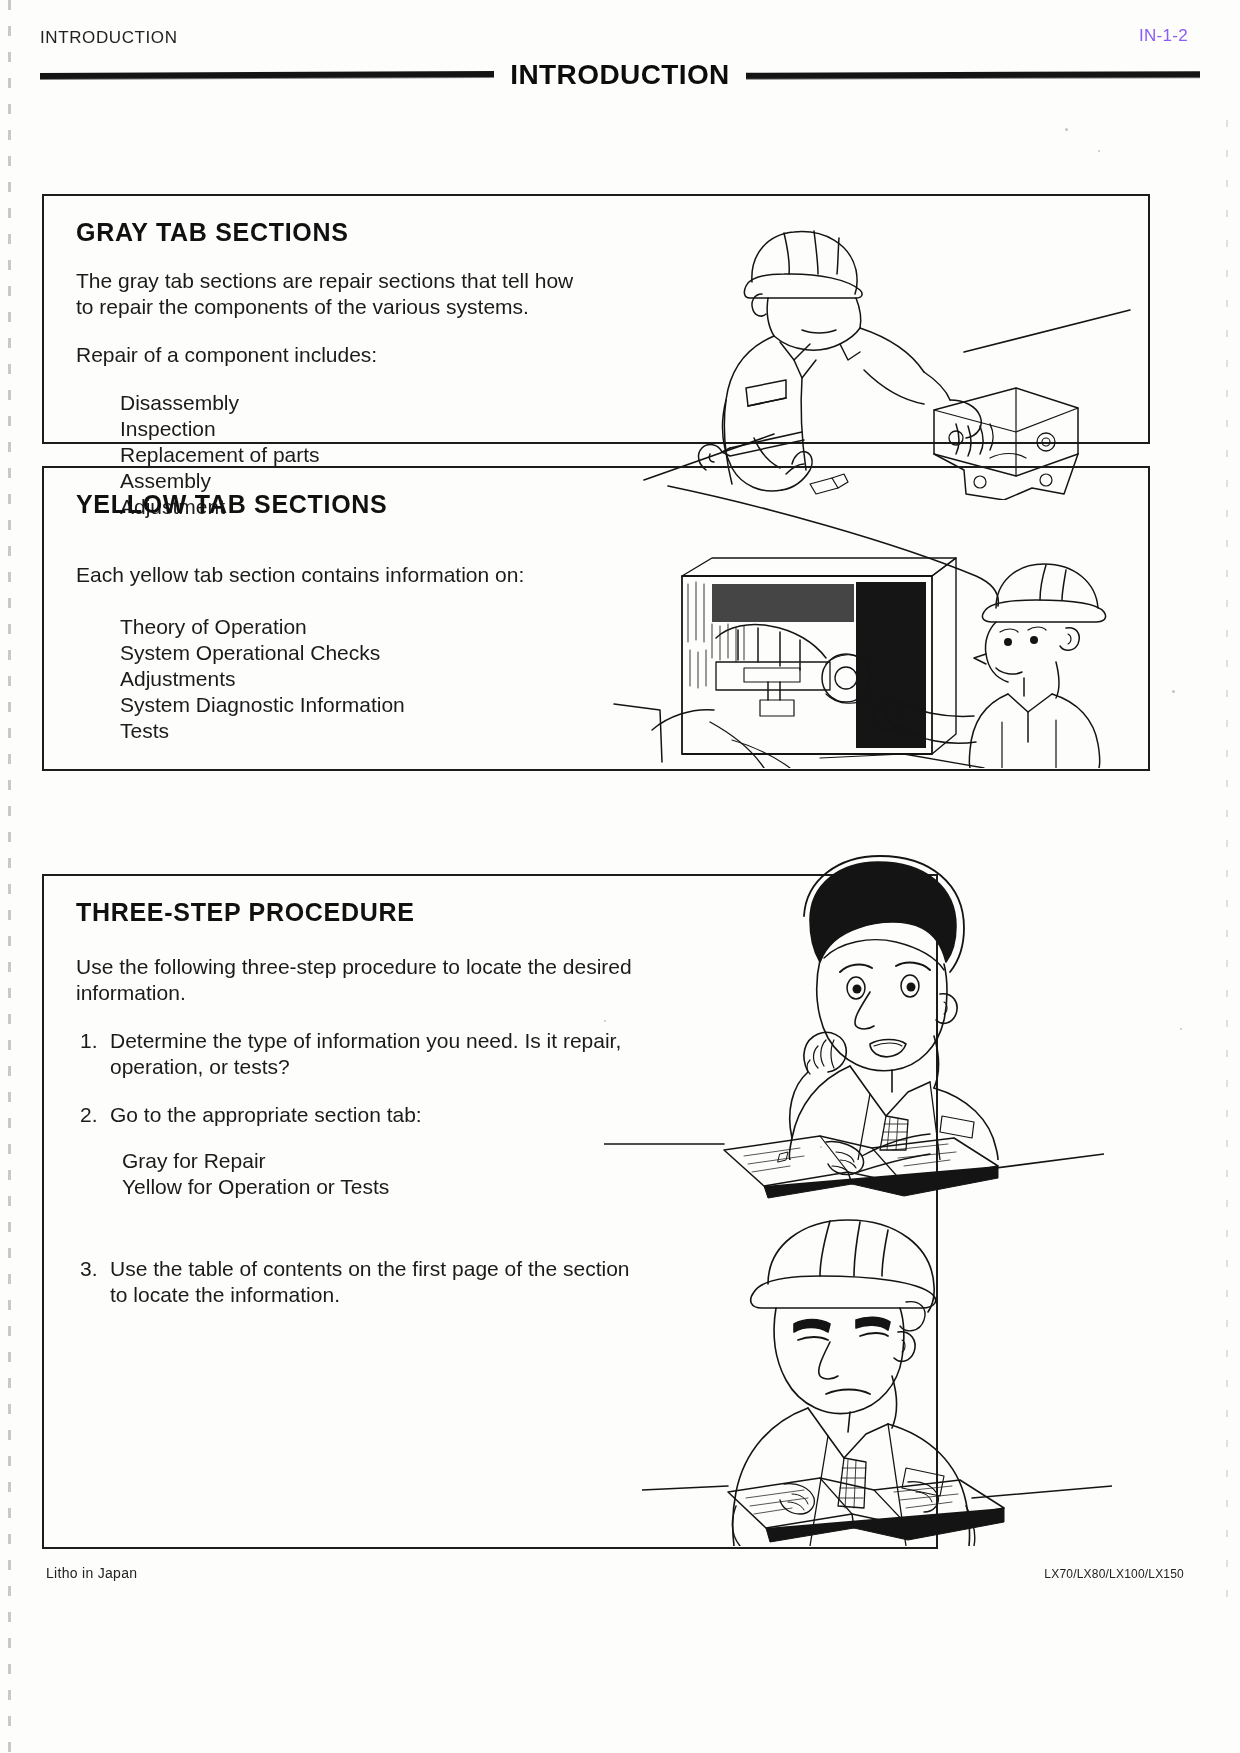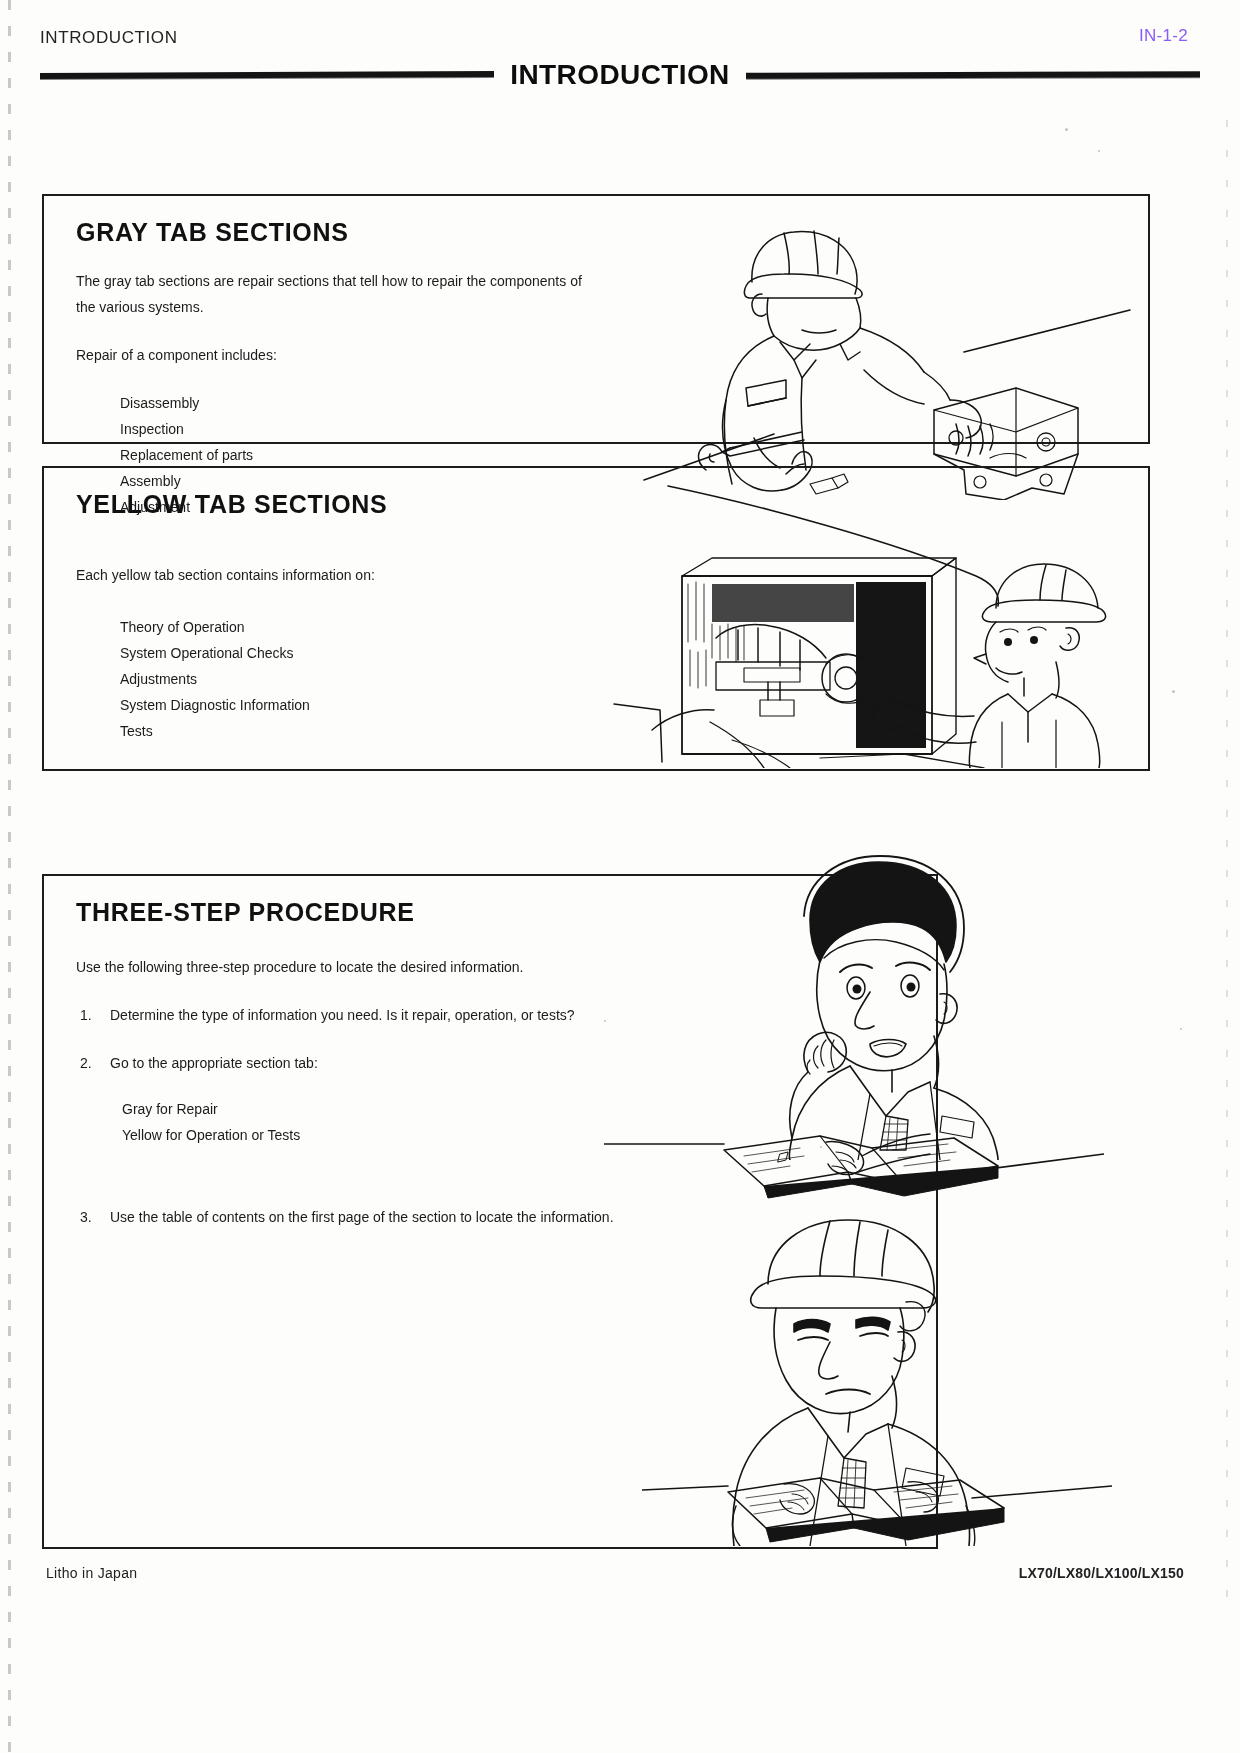--- a/index.html
+++ b/index.html
@@ -91,21 +91,21 @@
     letter-spacing: .7px;
     color: #111;
   }
   #panel-gray   .panel-heading { top: 22px; }
   #panel-yellow .panel-heading { top: 22px; }
   #panel-three  .panel-heading { top: 22px; }
 
   .panel-body {
     position: absolute;
     left: 32px;
-    font-size: 14px;
+    font-size: 21px;
     line-height: 26px;
     color: #1b1b1b;
   }
   .panel-body p { margin: 0 0 22px 0; }
   .panel-body p.tight { margin-bottom: 0; }
 
   .plain-list {
     list-style: none;
     margin: 0;
     padding: 0 0 0 44px;
@@ -142,24 +142,23 @@
   .footer-left {
     position: absolute;
     left: 46px; bottom: 172px;
     font-size: 14px;
     letter-spacing: .3px;
     color: #222;
   }
   .footer-right {
     position: absolute;
     right: 56px; bottom: 172px;
-    font-size: 14px;
+    font-size: 12px;
     letter-spacing: .2px;
     color: #222;
-    font-weight: bold;
   }
 </style>
 </head>
 <body>
 
 <div class="page">
 
   <div class="scan-edge-left"></div>
   <div class="scan-edge-right"></div>
   <div class="speck" style="left:1065px;top:128px;width:3px;height:3px;"></div>

